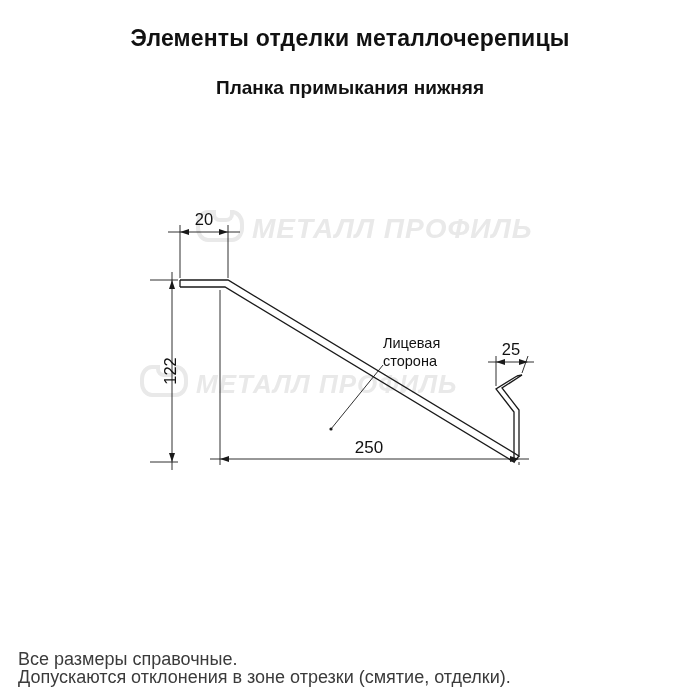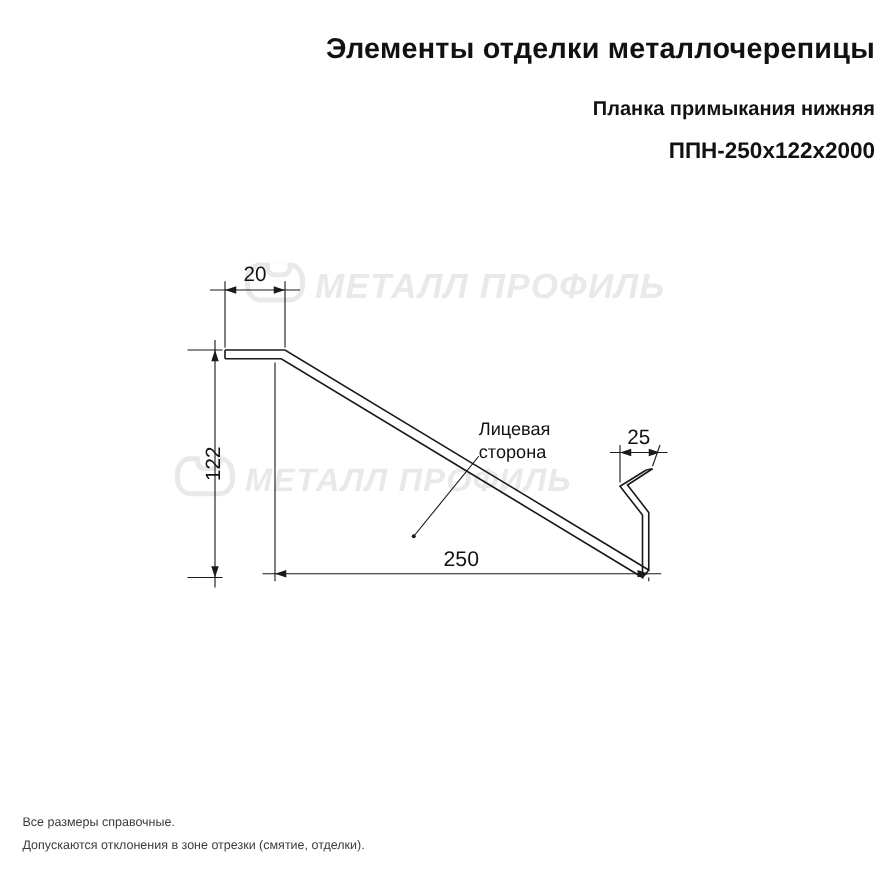--- a/index.html
+++ b/index.html
@@ -20,31 +20,31 @@
     position: absolute;
     inset: 0;
     width: 700px;
     height: 700px;
   }
   .title-block {
     position: absolute;
     top: 24px;
     left: 0;
     width: 700px;
-    text-align: right;
+    text-align: center;
   }
   .title-main {
     font-size: 23px;
     font-weight: bold;
     letter-spacing: 0.2px;
     line-height: 28px;
     color: #111111;
   }
   .title-sub {
-    font-size: 16px;
+    font-size: 19px;
     font-weight: bold;
     margin-top: 24px;
     line-height: 24px;
     color: #111111;
   }
   .title-code {
     font-size: 18px;
     font-weight: bold;
     margin-top: 8px;
     line-height: 24px;
@@ -99,40 +99,39 @@
     background: #ffffff;
   }
   .wm1 { top: 40px; left: 196px; }
   .wm2 { top: 195px; left: 140px; font-size: 26px; }
 
   .footer {
     position: absolute;
     left: 18px;
     bottom: 14px;
     width: 660px;
-    font-size: 10px;
+    font-size: 18px;
     line-height: 18px;
     color: #3b3b3b;
   }
   .footer div { white-space: nowrap; }
 
   svg text {
     font-family: "Liberation Sans", sans-serif;
     fill: #111111;
   }
 </style>
 </head>
 <body>
 
 <div class="page">
 
   <div class="title-block">
     <div class="title-main">Элементы отделки металлочерепицы</div>
     <div class="title-sub">Планка примыкания нижняя</div>
-    <div class="title-code">ППН-250x122x2000</div>
   </div>
 
   <div class="watermarks">
     <div class="wm wm1">
       <span class="wm-mark"></span><span>МЕТАЛЛ ПРОФИЛЬ</span>
     </div>
     <div class="wm wm2">
       <span class="wm-mark"></span><span>МЕТАЛЛ ПРОФИЛЬ</span>
     </div>
   </div>

